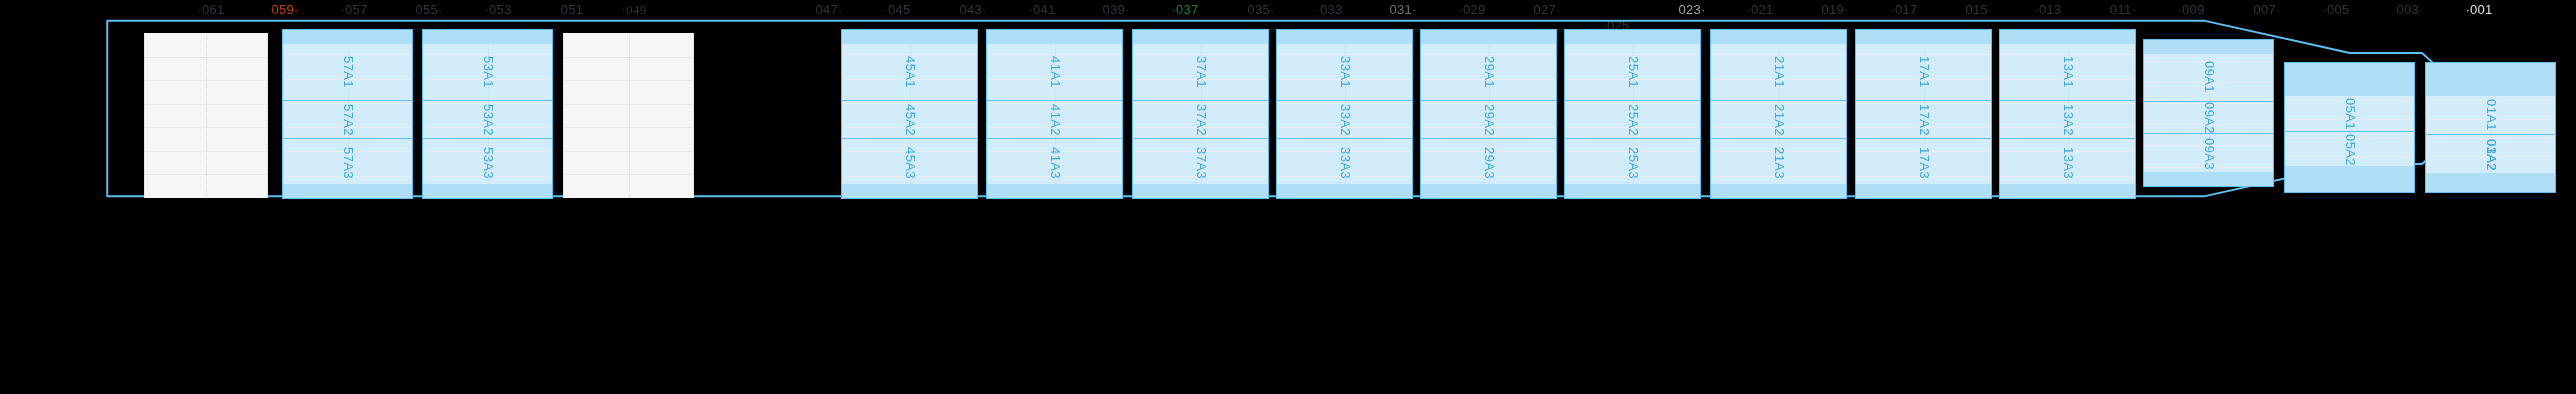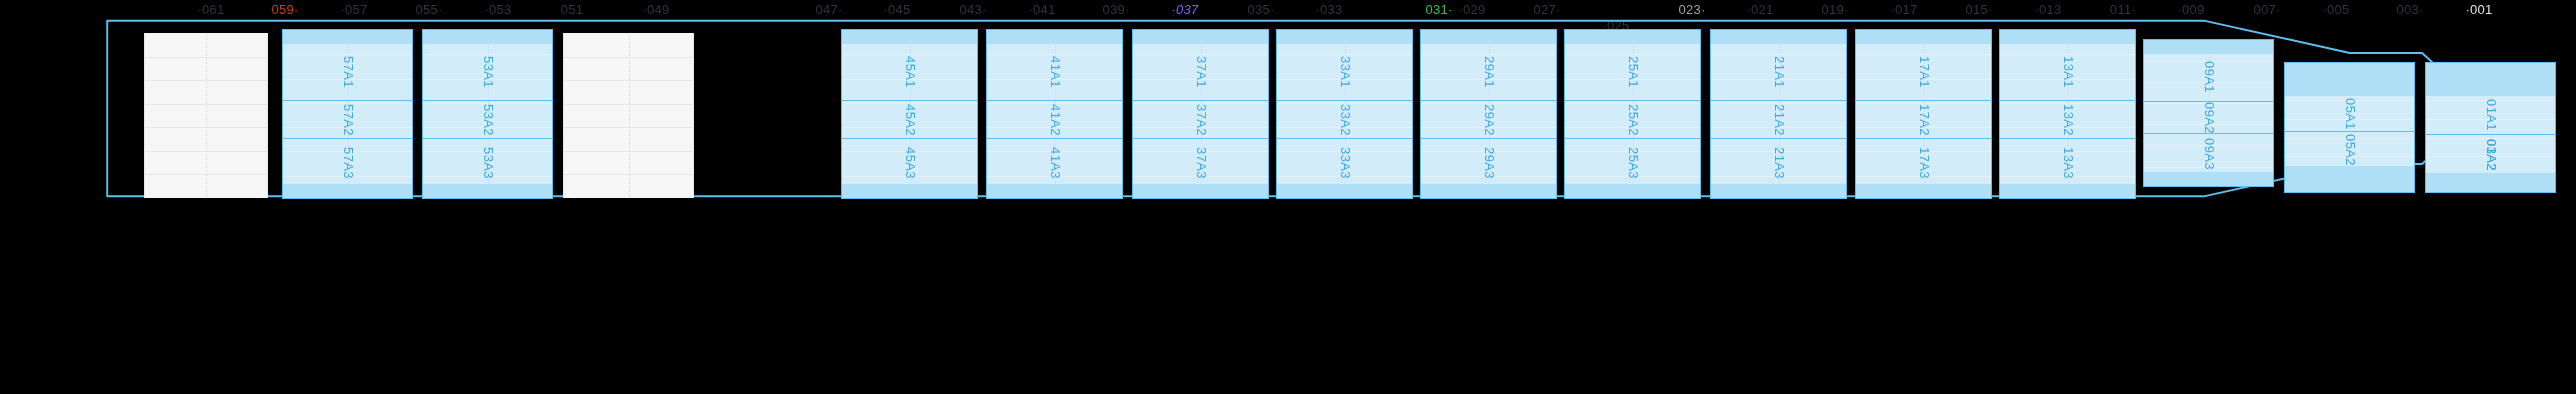--- a/index.html
+++ b/index.html
@@ -84,30 +84,30 @@
 
 <div id="stage">
 
   <div class="ruler" id="ruler">
       <div class="bay-tick" style="left: 211px; color: rgb(46, 52, 64);">·061</div>
       <div class="bay-tick" style="left: 285px; color: #c2410c;">059·</div>
       <div class="bay-tick" style="left: 354px; color: rgb(46, 52, 64);">·057</div>
       <div class="bay-tick" style="left: 429px; color: rgb(46, 52, 64);">055·</div>
       <div class="bay-tick" style="left: 498px; color: rgb(46, 52, 64);">·053</div>
       <div class="bay-tick" style="left: 572px; color: rgb(46, 52, 64);">051</div>
-      <div class="bay-tick" style="left: 656px; color: rgb(46, 52, 64);">·049</div>
+      <div class="bay-tick" style="left: 634px; color: rgb(46, 52, 64); font-family: Liberation Serif, serif;">·049</div>
       <div class="bay-tick" style="left: 829px; color: rgb(46, 52, 64);">047·</div>
       <div class="bay-tick" style="left: 897px; color: rgb(46, 52, 64);">·045</div>
       <div class="bay-tick" style="left: 973px; color: rgb(46, 52, 64);">043·</div>
       <div class="bay-tick" style="left: 1042px; color: rgb(46, 52, 64);">·041</div>
       <div class="bay-tick" style="left: 1116px; color: rgb(46, 52, 64);">039·</div>
-      <div class="bay-tick" style="left: 1185px; color: #8b5cf6; font-style: italic;">·037</div>
+      <div class="bay-tick" style="left: 1185px; color: #15803d;">·037</div>
       <div class="bay-tick" style="left: 1261px; color: rgb(46, 52, 64);">035·</div>
       <div class="bay-tick" style="left: 1329px; color: rgb(46, 52, 64);">·033</div>
-      <div class="bay-tick" style="left: 1403px; color: #22c55e; margin-left: 36px;">031·</div>
+      <div class="bay-tick" style="left: 1403px; color: #737373;">031·</div>
       <div class="bay-tick" style="left: 1472px; color: rgb(46, 52, 64);">·029</div>
       <div class="bay-tick" style="left: 1547px; color: rgb(46, 52, 64);">027·</div>
       <div class="bay-tick" style="left: 1616px; color: rgb(46, 52, 64); margin-top: 16px;">·025</div>
       <div class="bay-tick" style="left: 1692px; color: #a3a3a3;">023·</div>
       <div class="bay-tick" style="left: 1760px; color: rgb(46, 52, 64);">·021</div>
       <div class="bay-tick" style="left: 1835px; color: rgb(46, 52, 64);">019·</div>
       <div class="bay-tick" style="left: 1904px; color: rgb(46, 52, 64);">·017</div>
       <div class="bay-tick" style="left: 1979px; color: rgb(46, 52, 64);">015·</div>
       <div class="bay-tick" style="left: 2048px; color: rgb(46, 52, 64);">·013</div>
       <div class="bay-tick" style="left: 2123px; color: rgb(46, 52, 64);">011·</div>

